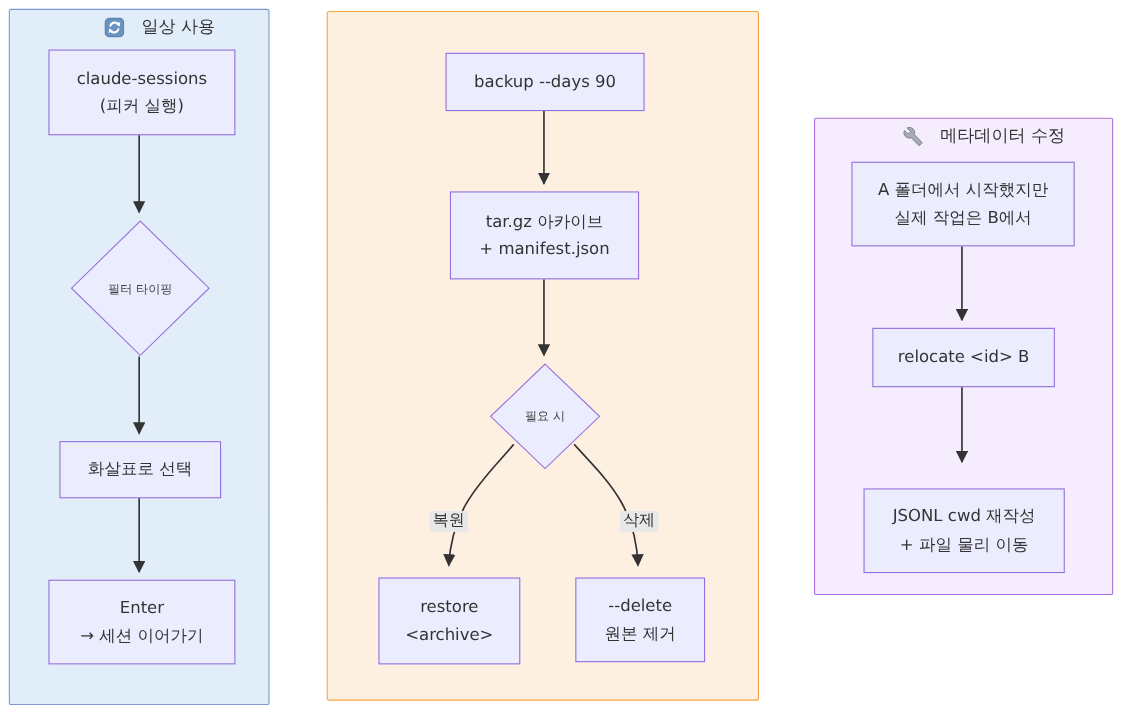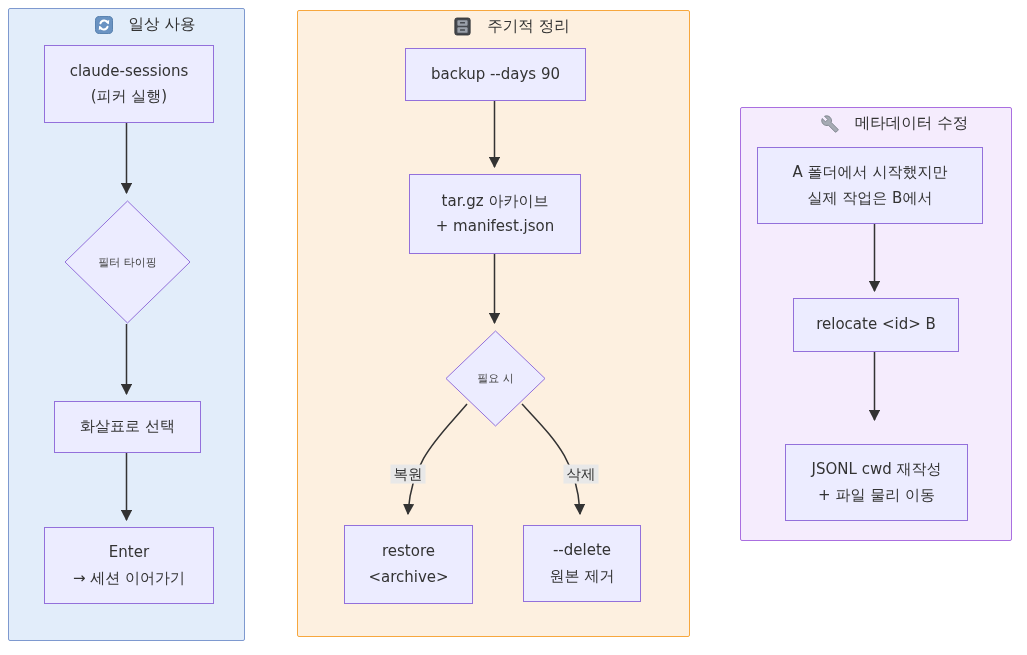--- a/index.html
+++ b/index.html
@@ -58,32 +58,20 @@
       <span class="diamond-label">필터 타이핑</span>
     </div>
 
     <div class="node" style="left:45px; top:392px; width:147px; height:52px;">화살표로 선택</div>
 
     <div class="node" style="left:35px; top:518px; width:170px; height:77px;">Enter
 → 세션 이어가기</div>
   </section>
 
   <section class="panel panel-cleanup">
-    <div class="panel-title">
-      <span class="icon">
-        <svg width="17" height="19" viewBox="0 0 20 22">
-          <rect x="1" y="1" width="18" height="20" rx="2.5" fill="#46494f" stroke="#2d2f33"></rect>
-          <rect x="4" y="3.6" width="12" height="6.4" rx="1" fill="#9aa0aa"></rect>
-          <rect x="4" y="12" width="12" height="6.4" rx="1" fill="#9aa0aa"></rect>
-          <rect x="7" y="5.8" width="6" height="1.8" rx="0.6" fill="#46494f"></rect>
-          <rect x="7" y="14.2" width="6" height="1.8" rx="0.6" fill="#46494f"></rect>
-        </svg>
-      </span>
-      <span>주기적 정리</span>
-    </div>
 
     <div class="node" style="left:107px; top:37px; width:181px; height:53px;">backup --days 90</div>
 
     <div class="node" style="left:111px; top:163px; width:172px; height:80px;">tar.gz 아카이브
 + manifest.json</div>
 
     <div class="diamond" style="left:147px; top:319px; width:101px; height:97px;">
       <svg width="101" height="97" viewBox="0 0 101 97">
         <polygon points="50.5,1 100,48.5 50.5,96 1,48.5" fill="#ececff" stroke="#9370db" stroke-width="1"></polygon>
       </svg>
@@ -100,21 +88,21 @@
   <section class="panel panel-metadata">
     <div class="panel-title">
       <span class="icon">
         <svg width="18" height="18" viewBox="0 0 24 24">
           <path d="M22.7 19l-9.1-9.1c.9-2.3.4-5-1.5-6.9-2-2-5-2.4-7.4-1.3L9 6 6 9 1.6 4.7C.4 7.1.9 10.1 2.9 12.1c1.9 1.9 4.6 2.4 6.9 1.5l9.1 9.1c.4.4 1 .4 1.4 0l2.3-2.3c.5-.4.5-1.1.1-1.4z" fill="#a6abb4" stroke="#6f757e" stroke-width="1"></path>
         </svg>
       </span>
       <span>메타데이터 수정</span>
     </div>
 
-    <div class="node" style="left:16px; top:39px; width:226px; height:77px;">A 폴더에서 시작했지만
+    <div class="node" style="left:33px; top:39px; width:203px; height:77px;">A 폴더에서 시작했지만
 실제 작업은 B에서</div>
 
     <div class="node" style="left:52px; top:190px; width:166px; height:54px;">relocate &lt;id&gt; B</div>
 
     <div class="node" style="left:44px; top:319px; width:183px; height:77px;margin-top:17px;">JSONL cwd 재작성
 + 파일 물리 이동</div>
   </section>
 
   <svg class="edges">
     <defs>

